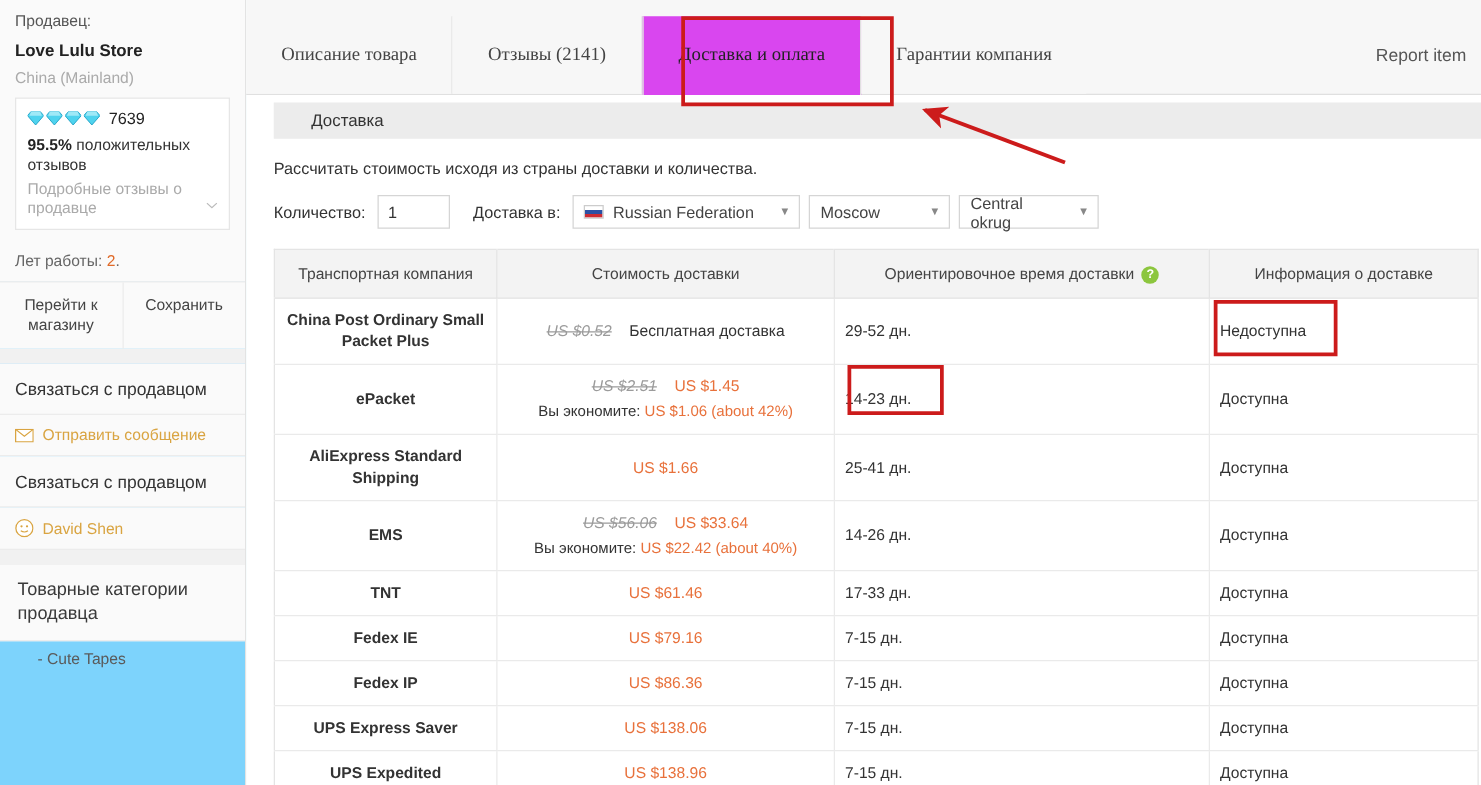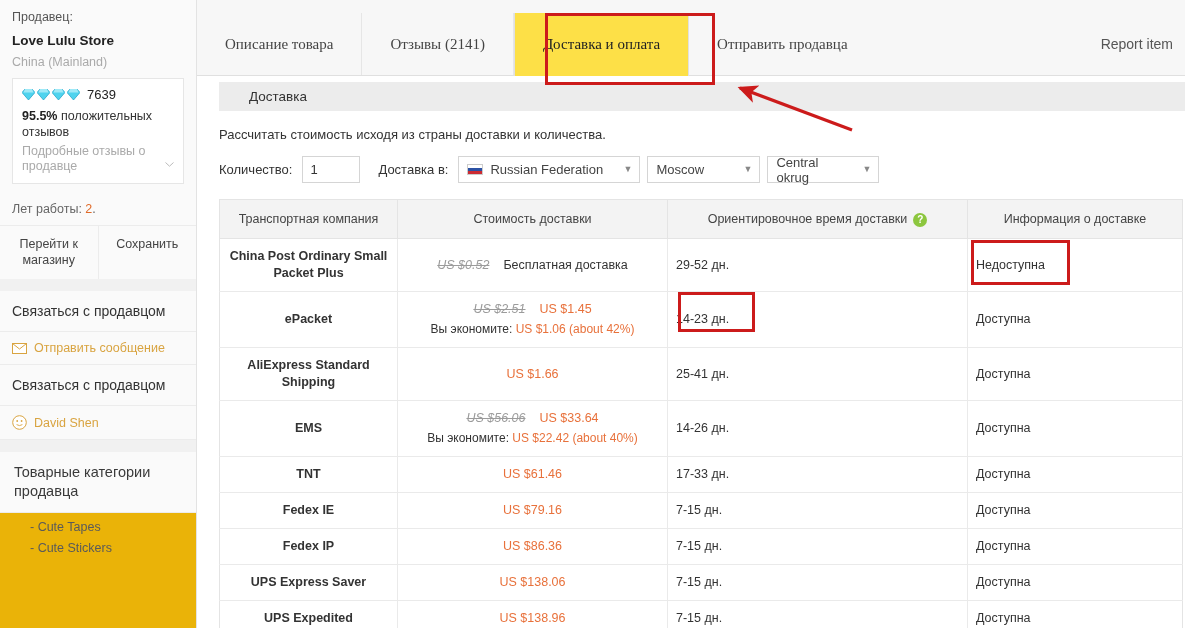--- a/index.html
+++ b/index.html
@@ -14,21 +14,21 @@
     position: relative;
     width: 1185px; height: 628px;
     background: #ffffff;
   }
 
   
   #sidebar {
     position: absolute;
     left: 0; top: 0;
     width: 197px; height: 628px;
-    background: #eab308;
+    background: #7dd3fc;
     border-right: 1px solid #e3e3e3;
   }
   .seller-block {
     background: #fafafa;
     padding: 10px 12px 8px 12px;
   }
   .seller-label {
     font-size: 12.5px; color: #555; margin-bottom: 9px;
   }
   .seller-name {
@@ -144,21 +144,21 @@
     font-size: 15px; color: #444;
     padding: 0 28px;
     height: 62px;
     display: flex; align-items: center;
     cursor: pointer;
     border-right: 1px solid #e6e6e6;
     background: #f7f7f7;
     font-family: Liberation Serif, serif;
   }
   .tab.active {
-    background: #fde047;
+    background: #d946ef;
     color: #222;
     border-right: 1px solid #e0e0e0;
     border-left: 1px solid #e0e0e0;
     height: 63px;
     margin-bottom: -1px;
   }
   .tab.noborder { border-right: none; }
   .report {
     margin-left: auto;
     font-size: 14px; color: #555;
@@ -358,30 +358,29 @@
           <path d="M4.6 9.6 Q7.5 11.6 10.4 9.6" stroke="#d9a441" fill="none" stroke-width="0.9"></path>
         </svg>
       <span>David Shen</span>
     </div>
 
     <div class="gap"></div>
 
     <div class="cat-title">Товарные категории продавца</div>
 
     <div class="cat-child">- Cute Tapes</div>
-    <div class="cat-child">- Cute Stickers</div>
   </div>
 
   <div id="main">
 
     <div class="tabstrip">
       <div class="tab">Описание товара</div>
       <div class="tab">Отзывы (2141)</div>
       <div class="tab active">Доставка и оплата</div>
-      <div class="tab noborder">Отправить продавца</div>
+      <div class="tab noborder">Гарантии компания</div>
       <div class="report">Report item</div>
     </div>
 
     <div class="section-bar">Доставка</div>
 
     <div class="calc-note">Рассчитать стоимость исходя из страны доставки и количества.</div>
 
     <div class="form-row">
       <span class="qty-label">Количество:</span>
       <input class="qty-input" type="text" value="1" style="">

